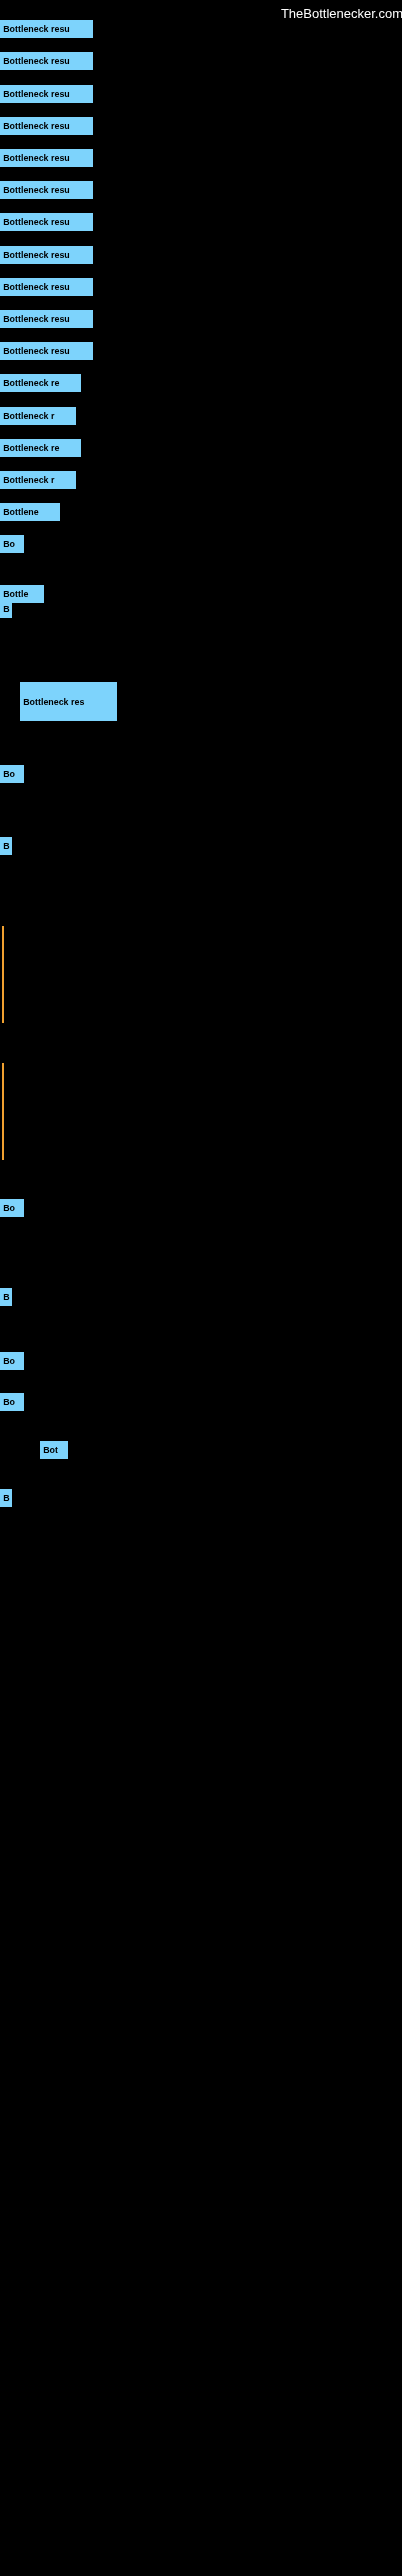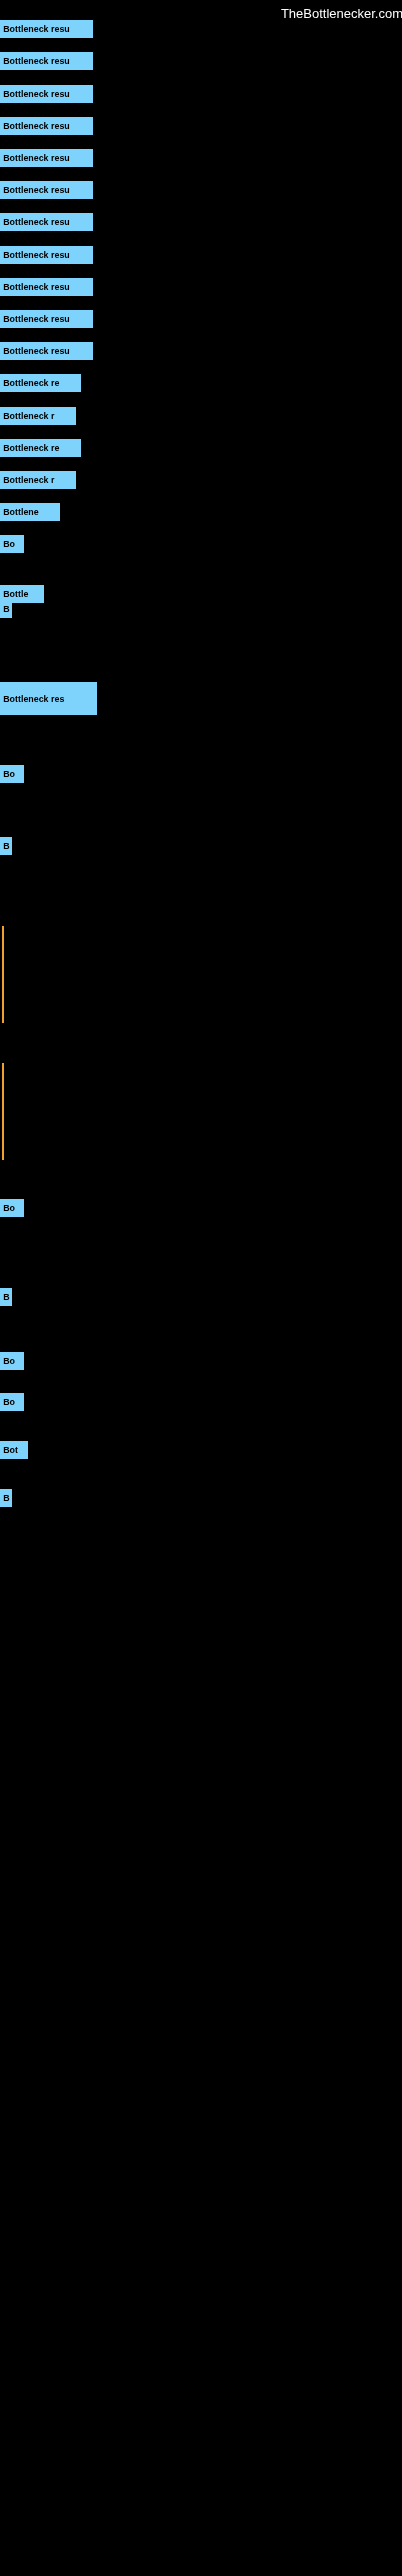--- a/index.html
+++ b/index.html
@@ -107,21 +107,21 @@
 <div class="bar-container" style="top: 535px;">
     <div class="bar-label" style="width: 24px; height: 17.7px;">Bo</div>
   </div>
 <div class="bar-container" style="top: 568px; margin-top: 17px;">
     <div class="bar-label" style="width: 44px; height: 17.7px;">Bottle</div>
   </div>
 <div class="bar-container" style="top: 600px;">
     <div class="bar-label" style="width: 12px; height: 17.7px;">B</div>
   </div>
 <div class="bar-container" style="top: 682px;">
-    <div class="bar-label" style="width: 97px; height: 33px;">Bottleneck res</div>
+    <div class="bar-label" style="width: 97px; height: 39px; margin-left: 20px;">Bottleneck res</div>
   </div>
 <div class="bar-container" style="top: 765px;">
     <div class="bar-label" style="width: 24px; height: 17.7px;">Bo</div>
   </div>
 <div class="bar-container" style="top: 837px;">
     <div class="bar-label" style="width: 12px; height: 17.7px;">B</div>
   </div>
 <div class="vertical-bar" style="top: 926px; height: 97px;"></div>
 <div class="vertical-bar" style="top: 1063px; height: 97px;"></div>
 <div class="bar-container" style="top: 1199px;">
@@ -130,18 +130,18 @@
 <div class="bar-container" style="top: 1288px;">
     <div class="bar-label" style="width: 12px; height: 17.7px;">B</div>
   </div>
 <div class="bar-container" style="top: 1352px;">
     <div class="bar-label" style="width: 24px; height: 17.7px;">Bo</div>
   </div>
 <div class="bar-container" style="top: 1393px;">
     <div class="bar-label" style="width: 24px; height: 17.7px;">Bo</div>
   </div>
 <div class="bar-container" style="top: 1441px;">
-    <div class="bar-label" style="width: 28px; height: 17.7px;">Bot</div>
+    <div class="bar-label" style="width: 28px; height: 17.7px; margin-left: 40px;">Bot</div>
   </div>
 <div class="bar-container" style="top: 1489px;">
     <div class="bar-label" style="width: 12px; height: 17.7px;">B</div>
   </div>
 
 
 </body></html>

